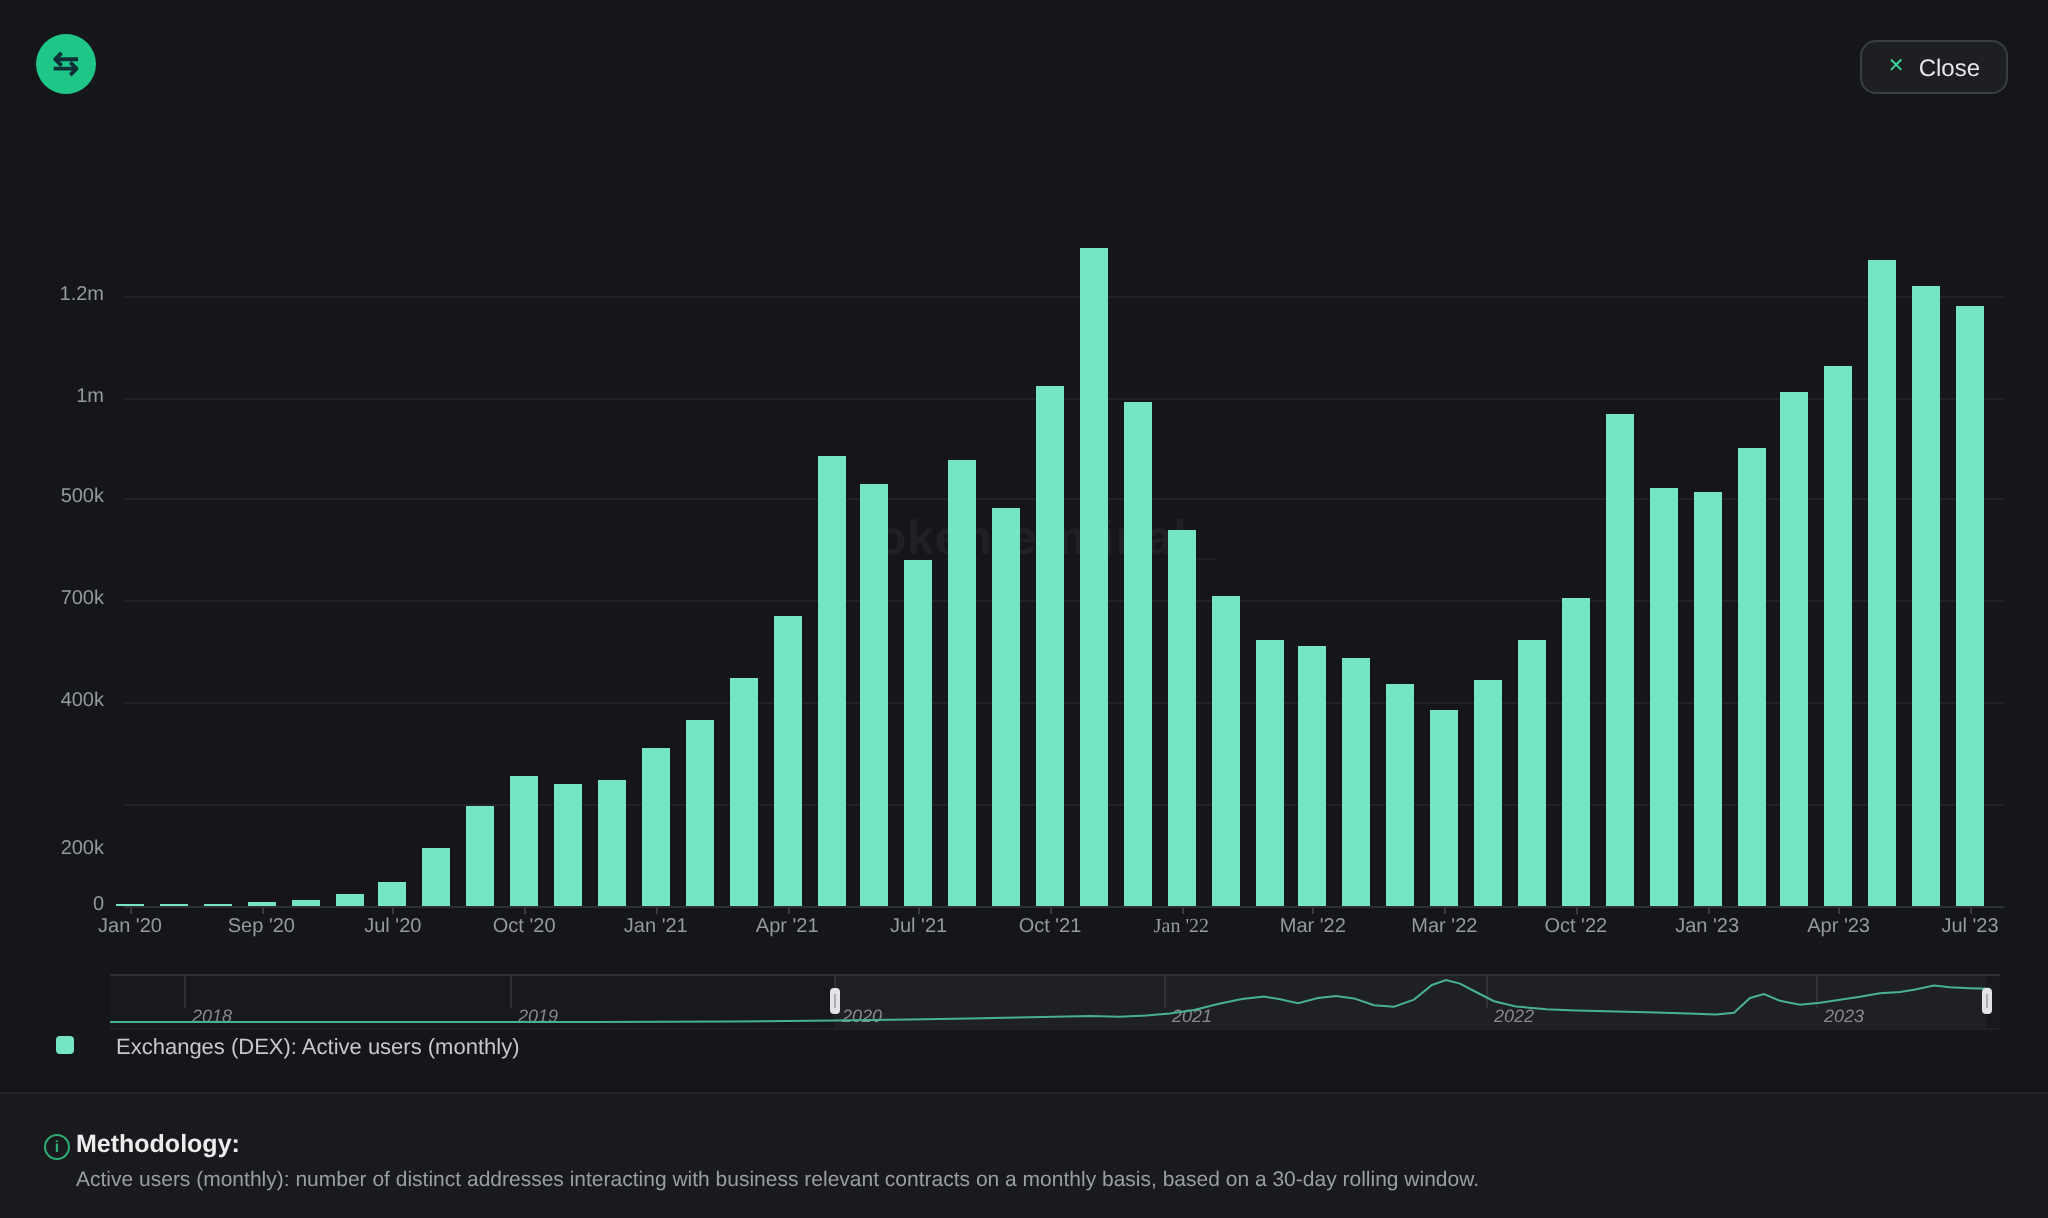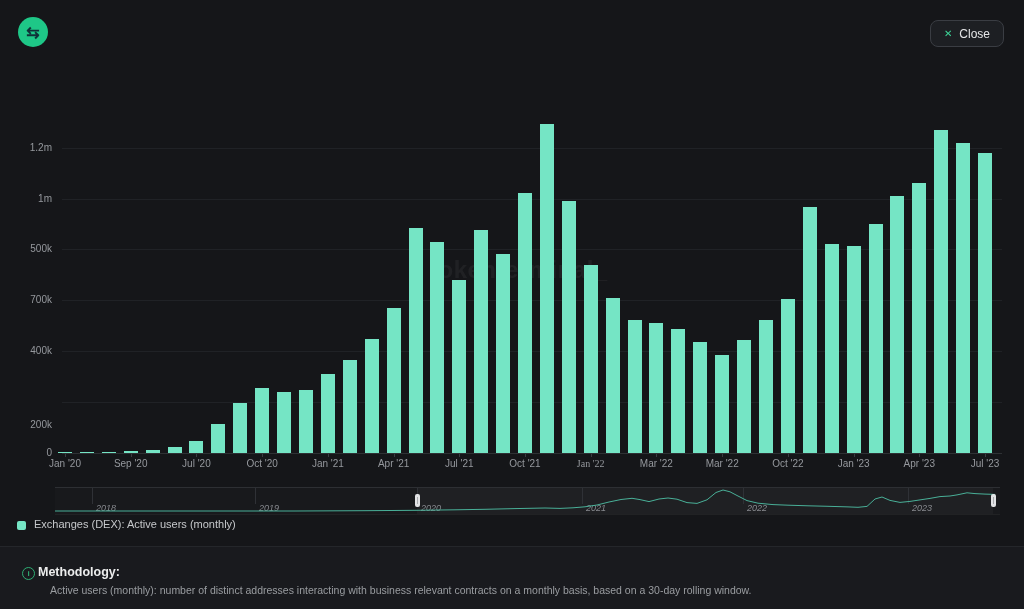--- a/index.html
+++ b/index.html
@@ -29,30 +29,30 @@
            border-top:1px solid #2d2f33;border-bottom:1px solid rgba(255,255,255,0.04);
            background:rgba(255,255,255,0.015);cursor:pointer;font-style:italic;}
   .mm-sel{position:absolute;top:0;bottom:0;background:rgba(255,255,255,0.03);}
   .mm-tick{position:absolute;top:0;width:1px;height:16px;background:#2f3136;}
   .mm-year{position:absolute;top:15px;font-size:9px;color:#87898e;}
   .spark{position:absolute;left:0;top:0;z-index:2;}
   .mm-handle{position:absolute;top:6px;width:5px;height:13px;background:#e2e3e5;border-radius:2px;z-index:3;cursor:ew-resize;
              display:flex;align-items:center;justify-content:center;}
   .mm-handle i{display:block;width:1px;height:7px;background:#a9abae;}
   
-  .legend{position:absolute;left:17px;top:518px;display:flex;align-items:flex-end;gap:8px;cursor:pointer;}
+  .legend{position:absolute;left:28px;top:518px;display:flex;align-items:flex-start;gap:21px;cursor:pointer;}
   .legend-swatch{width:9px;height:9px;border-radius:2px;background:#75e5c5;}
   .legend-label{font-size:11px;color:#c6c8cb;}
   
   .divider{position:absolute;top:546px;left:0;width:100%;height:1px;background:#24262a;}
   .methodology{position:absolute;top:547px;left:0;right:0;bottom:0;background:#191a1e;}
   .m-icon{position:absolute;left:22px;top:20px;width:11px;height:11px;border:1px solid #2fae74;border-radius:50%;
           color:#2fae74;font-size:8px;line-height:11px;text-align:center;font-weight:700;}
   .m-title{position:absolute;left:38px;top:18px;font-size:12.5px;font-weight:700;color:#eceded;}
-  .m-body{position:absolute;left:50px;top:37px;font-size:10.5px;color:#9a9da1;}
+  .m-body{position:absolute;left:38px;top:37px;font-size:10.5px;color:#9a9da1;}
 </style>
 </head>
 <body>
 
 <div class="stage">
 
   <div class="app-icon">⇆</div>
   <div class="close-btn">
     <span class="close-x">✕</span>
     <span>Close</span>

